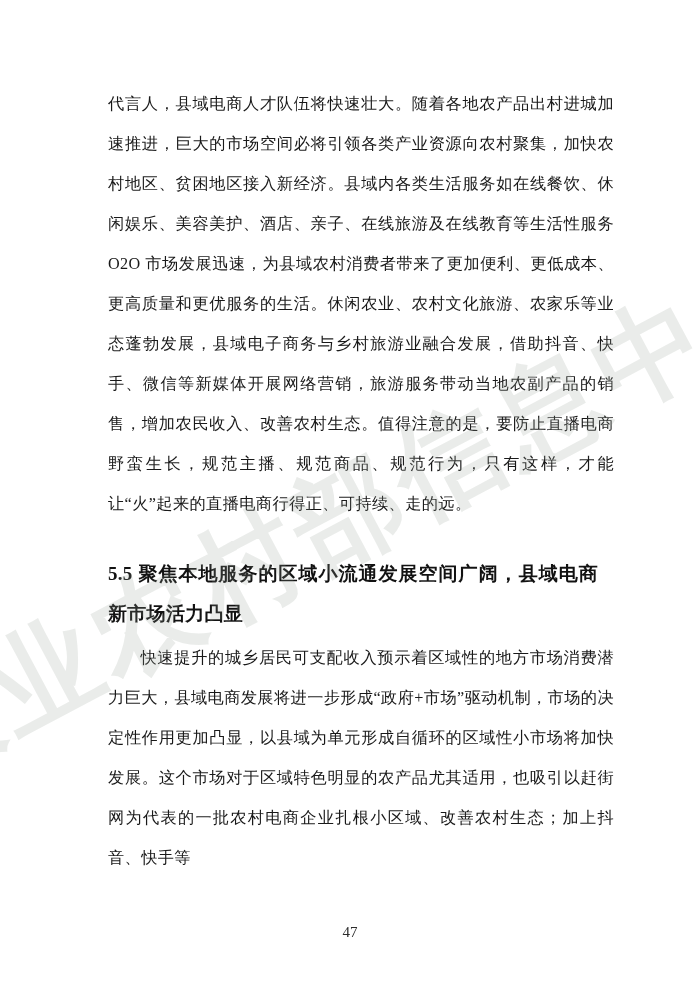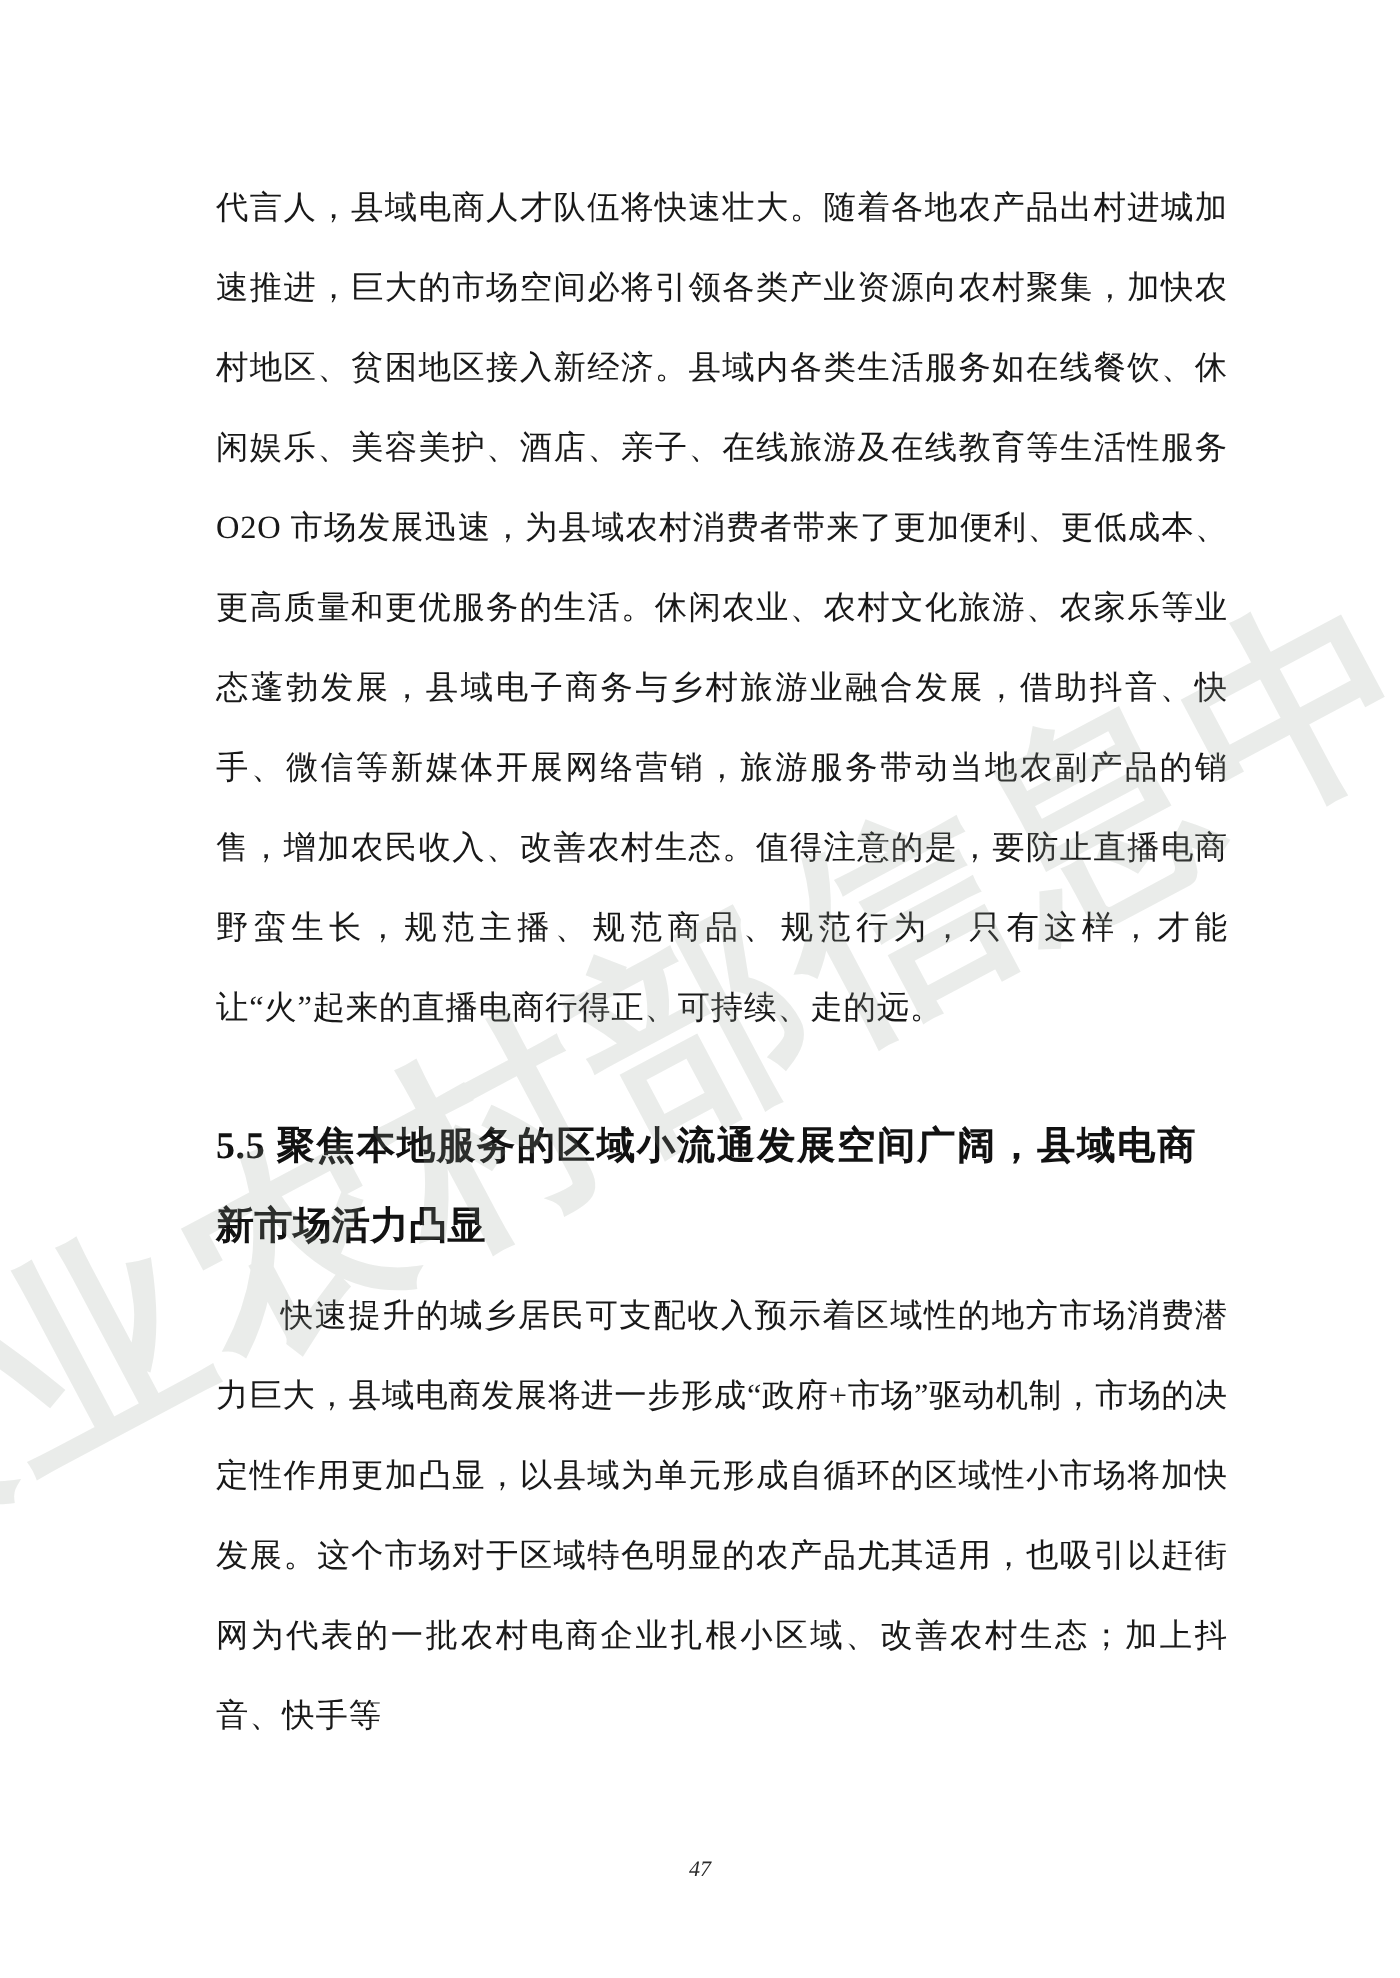--- a/index.html
+++ b/index.html
@@ -70,25 +70,24 @@
     color: #121212;
     text-align: justify;
     text-justify: inter-ideograph;
   }
   .page-number {
     position: absolute;
     left: 0;
     right: 0;
     bottom: 48px;
     text-align: center;
-    font-size: 11px;
+    font-size: 15px;
     font-family: "Liberation Serif", serif;
     color: #2b2b2b;
     z-index: 2;
-    font-style: italic;
   }
 </style>
 </head>
 <body>
 
 <div class="page">
 
   <div class="watermark">
     <div class="watermark-text">农业农村部信息中心</div>
   </div>

